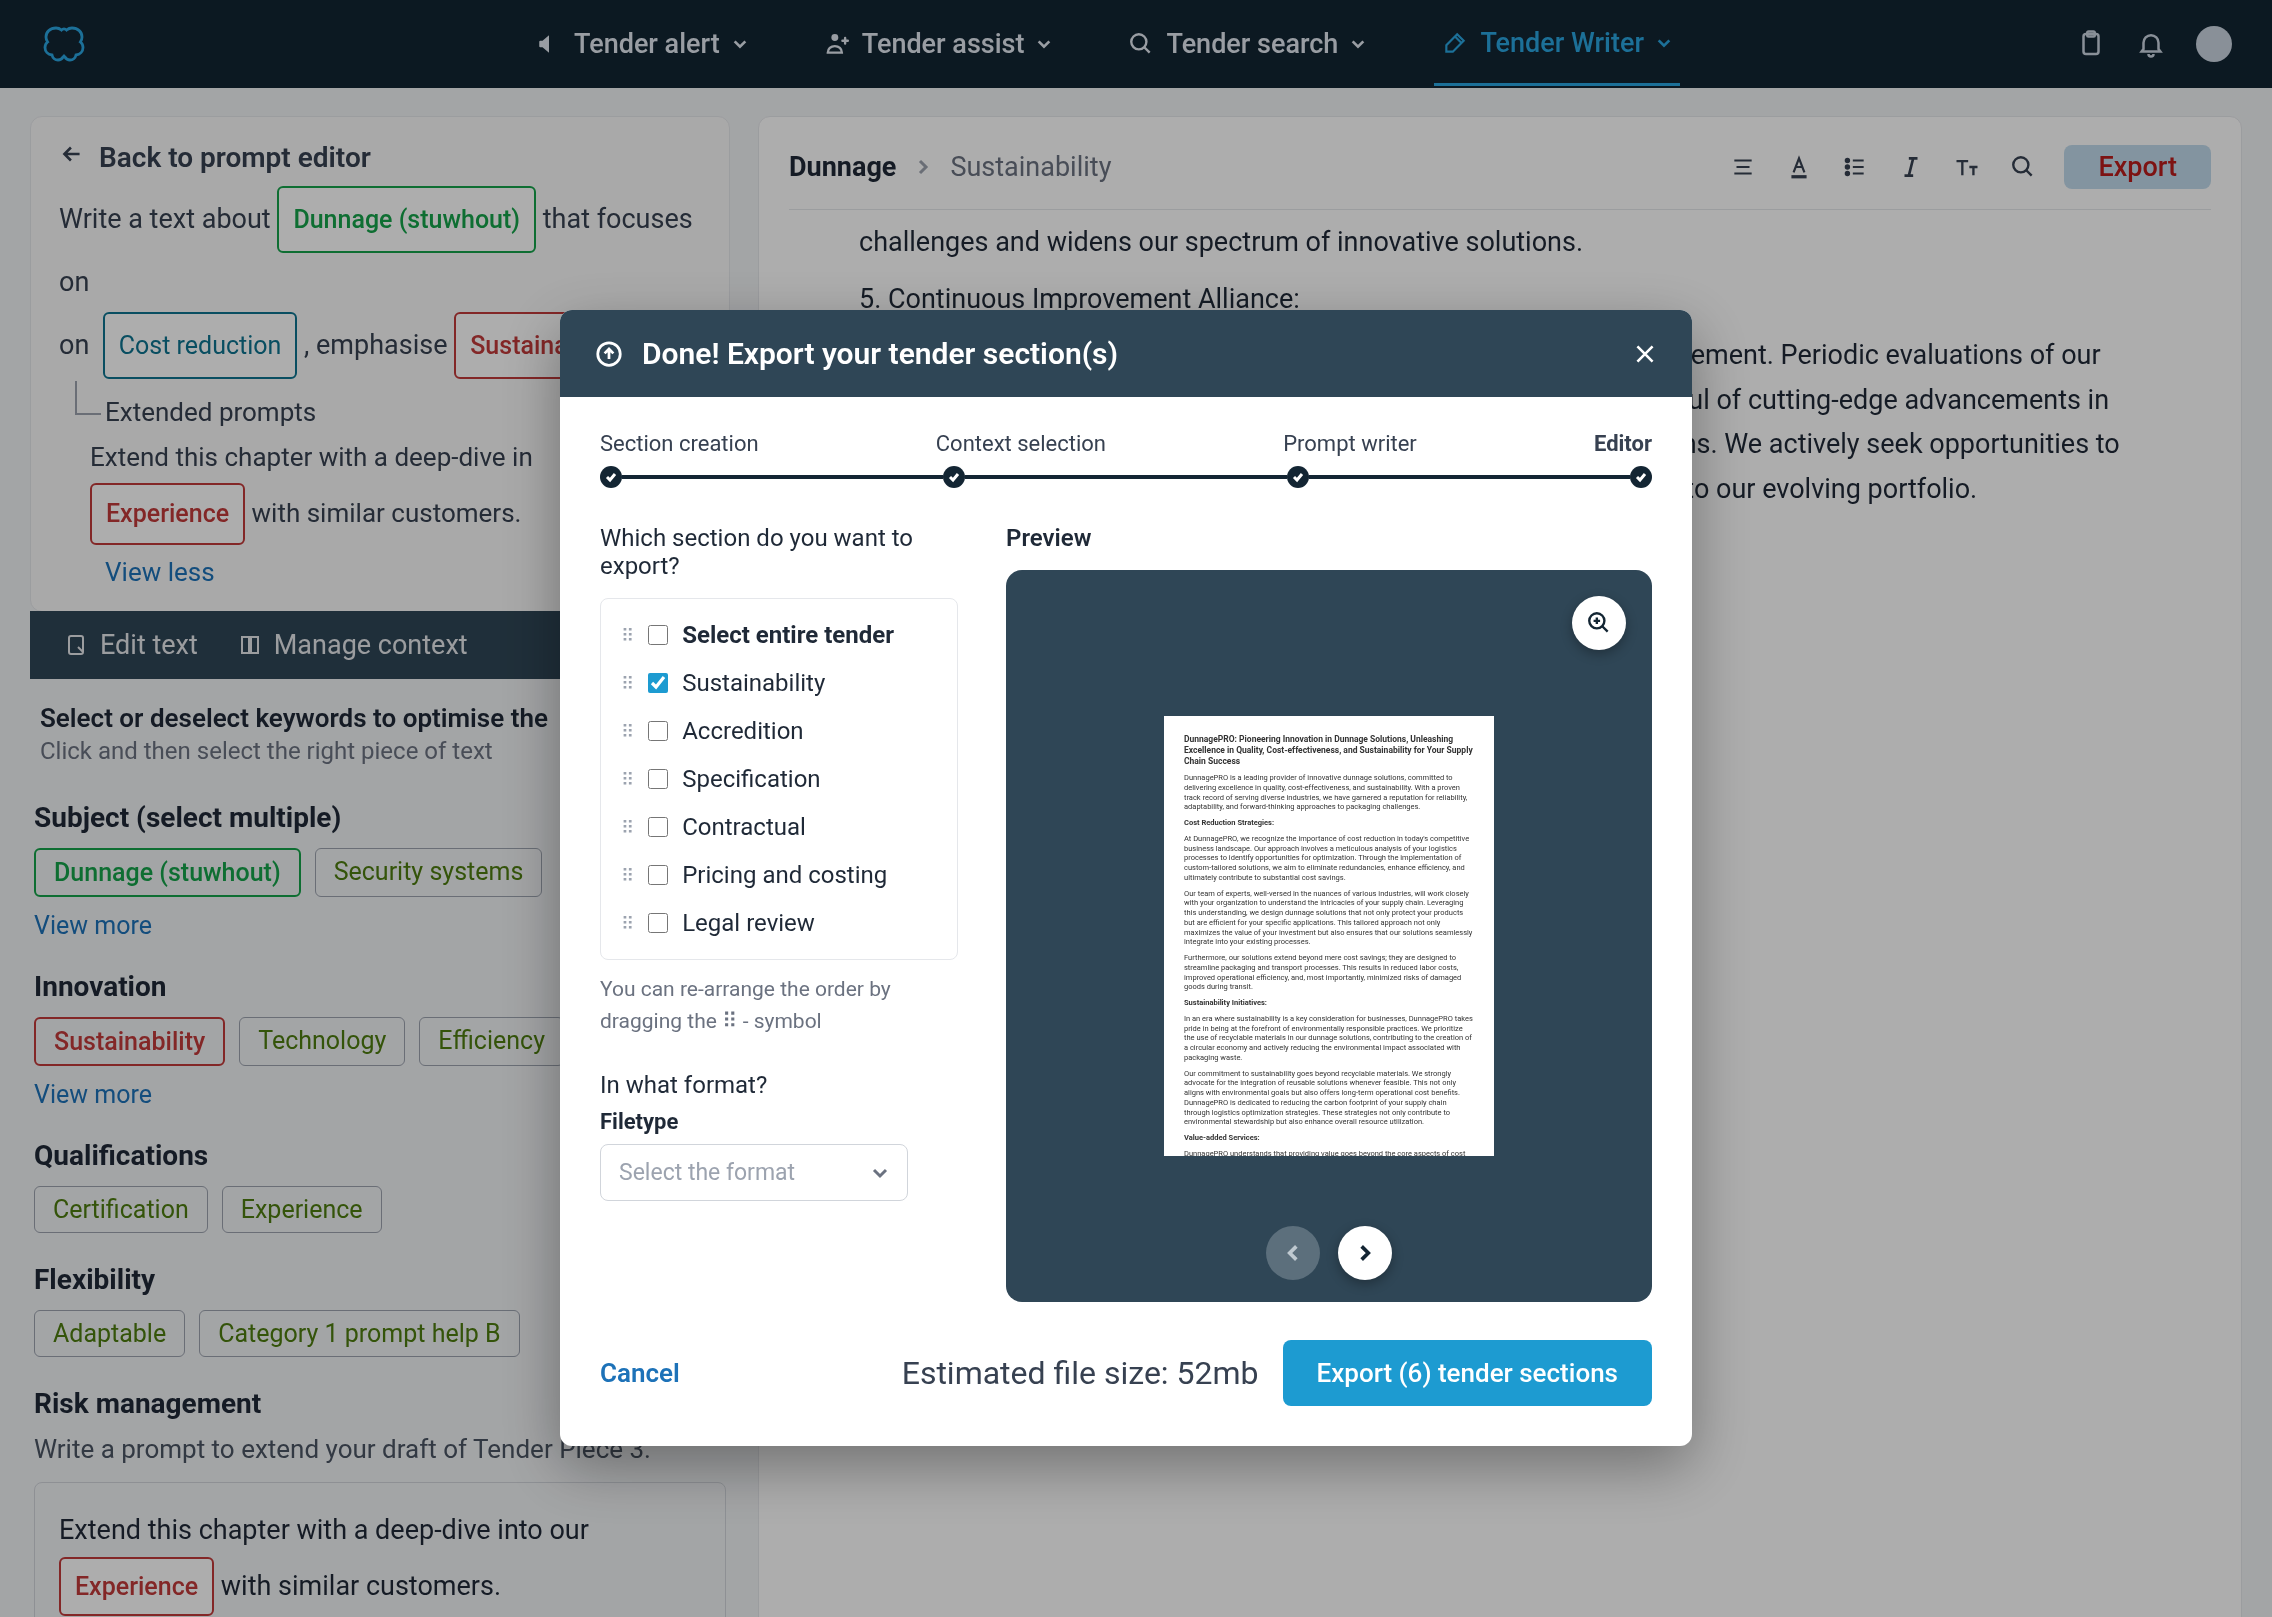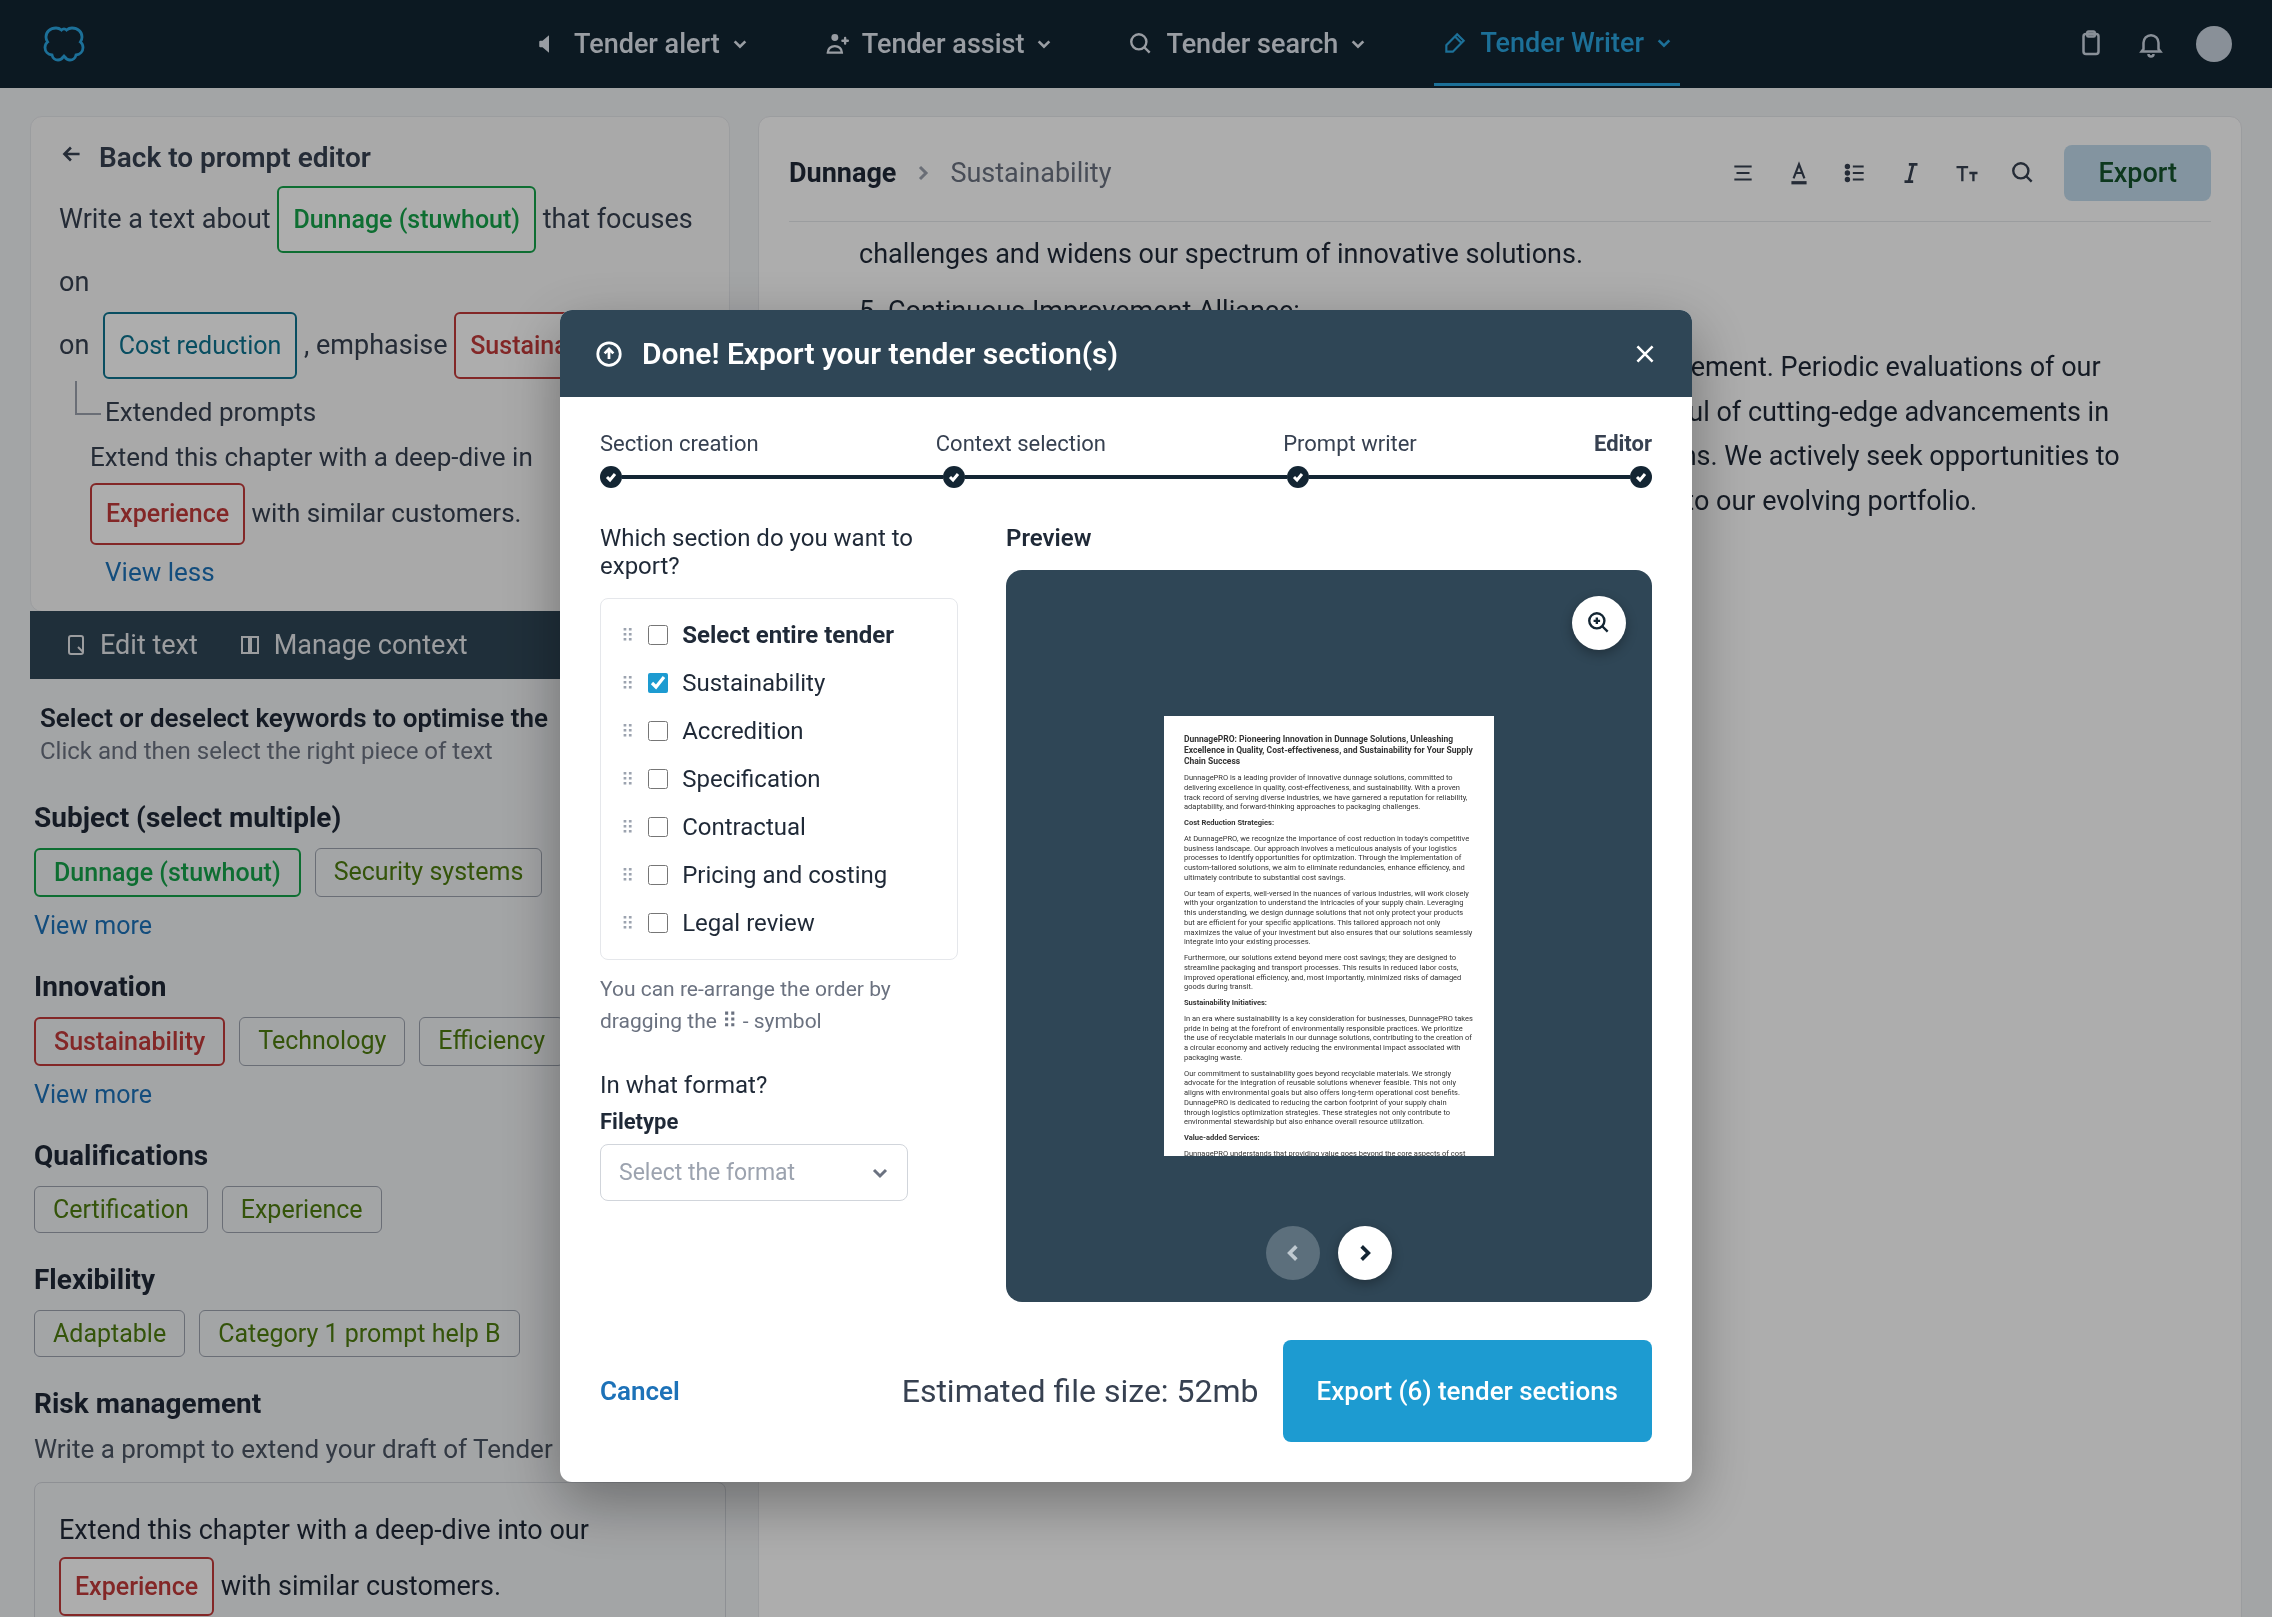--- a/index.html
+++ b/index.html
@@ -137,21 +137,21 @@
     position:relative;
   }
   .doc-header { display:flex; align-items:center; gap:20px; font-size:27px; padding:8px 0 20px; border-bottom:1px solid #e5e7eb;}
   .breadcrumb { display:flex; gap:18px; align-items:center; }
   .breadcrumb .root { font-weight:700; }
   .breadcrumb .chev { color:#9ca3af; }
   .breadcrumb .cur { color:#6b7280; }
   .doc-tools { margin-left:auto; display:flex; gap:26px; align-items:center;}
   .tool-icon { width:30px; height:30px; color:#374151; cursor:pointer; display:flex; align-items:center; justify-content:center;}
   .export-btn {
-    background:#c2dbec; color:#14532d; padding:12px 34px; border-radius:8px;
+    background:#c2dbec; color:#b91c1c; padding:6px 34px; border-radius:8px;
     font-size:27px; font-weight:500; cursor:pointer;
   }
   .doc-body { padding:10px 70px 0 70px; font-size:27px; line-height:1.65; color:#1f2937;}
   .doc-body p { margin-bottom:12px;}
   
   .overlay {
     position:fixed; inset:0; background:rgba(0,0,0,0.32);
     z-index:50;
   }
   .modal {
@@ -222,21 +222,21 @@
   .pg-btn { width:54px; height:54px; border-radius:50%; display:flex;align-items:center;justify-content:center; cursor:pointer;}
   .pg-btn.prev { background:#5c6f7c; color:#bfc9d0;}
   .pg-btn.next { background:#fff; box-shadow:0 4px 12px rgba(0,0,0,0.3); color:#132533;}
   .modal-footer {
     display:flex; align-items:center; padding:38px 40px 40px;
   }
   .cancel { color:#1d72b8; font-weight:600; font-size:26px; cursor:pointer;}
   .filesize { margin-left:auto; color:#374151; font-size:32px;}
   .export-sections-btn {
     margin-left:24px;
-    background:#1d9bd1; color:#fff; padding:36px 34px; border-radius:8px;
+    background:#1d9bd1; color:#fff; padding:18px 34px; border-radius:8px;
     font-size:26px; font-weight:500; cursor:pointer;
   }
   svg { display:block; }
 </style>
 </head>
 <body>
 
 <div class="topnav">
   <div class="logo">
     <svg width="48" height="40" viewBox="0 0 24 20" fill="none" stroke="currentColor" stroke-width="1.4">

